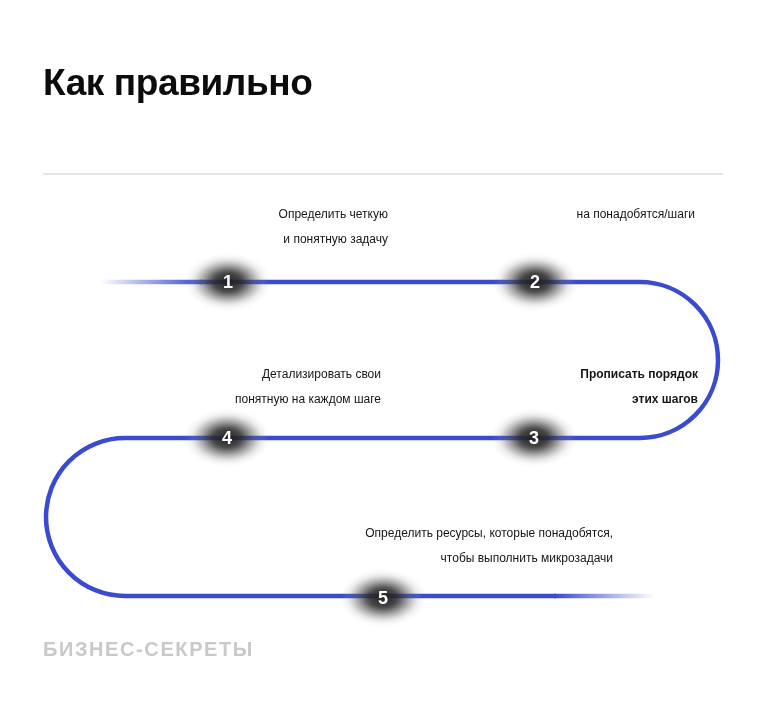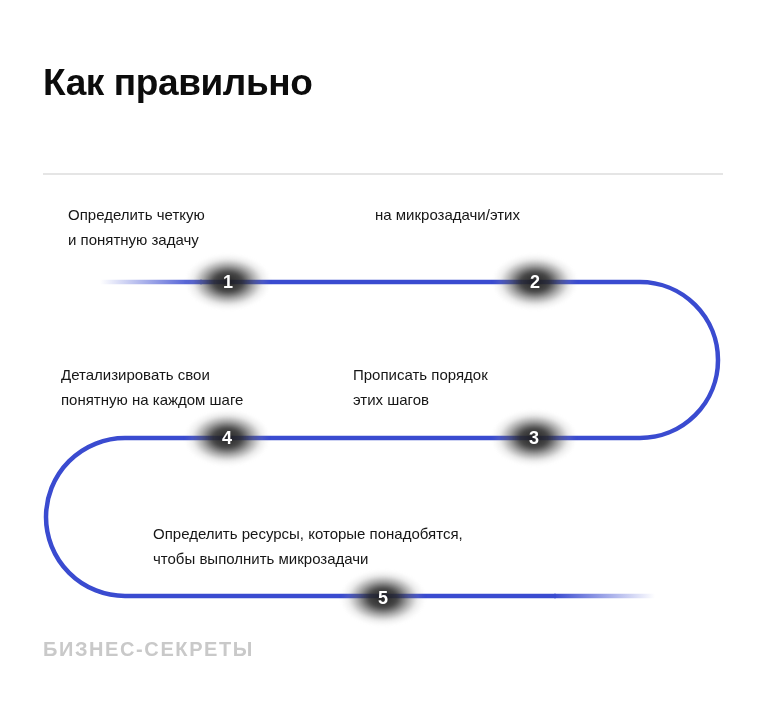--- a/index.html
+++ b/index.html
@@ -41,31 +41,31 @@
     top: 0;
     width: 764px;
     height: 719px;
     pointer-events: none;
   }
   .flow { fill: none; stroke-width: 4.5px; }
   .flow-main { stroke: var(--path-blue, #3a4bd0); }
 
   .step-label {
     position: absolute;
-    font-size: 15px;
+    font-size: 12px;
     line-height: 25px;
     font-weight: 500;
-    text-align: left;
+    text-align: right;
     color: var(--label-text, #161616);
   }
   .step-label span { display: block; }
 
   #label-1 { left: 68px;  top: 202px; width: 320px; }
   #label-2 { left: 375px; top: 202px; width: 320px; }
-  #label-3 { left: 353px; top: 362px; width: 320px; }
+  #label-3 { left: 378px; top: 362px; width: 320px; font-weight: bold; }
   #label-4 { left: 61px;  top: 362px; width: 320px; }
   #label-5 { left: 153px; top: 521px; width: 460px; }
 
   .badge {
     position: absolute;
     width: 88px;
     height: 58px;
     display: flex;
     align-items: center;
     justify-content: center;
@@ -131,21 +131,21 @@
     <path class="flow" d="M 100 282 H 202" style="stroke: url(#fadeIn)"></path>
     <path class="flow flow-main" d="M 200 282 H 640 A 78 78 0 0 1 640 438 H 125 A 79 79 0 0 0 125 596 H 556"></path>
     <path class="flow" d="M 554 596 H 655" style="stroke: url(#fadeOut)"></path>
   </svg>
 
   <div class="step-label" id="label-1">
     <span>Определить четкую</span>
     <span>и понятную задачу</span>
   </div>
   <div class="step-label" id="label-2">
-    <span>на микрозадачи/этих</span>
+    <span>на понадобятся/шаги</span>
   </div>
   <div class="step-label" id="label-3">
     <span>Прописать порядок</span>
     <span>этих шагов</span>
   </div>
   <div class="step-label" id="label-4">
     <span>Детализировать свои</span>
     <span>понятную на каждом шаге</span>
   </div>
   <div class="step-label" id="label-5">

